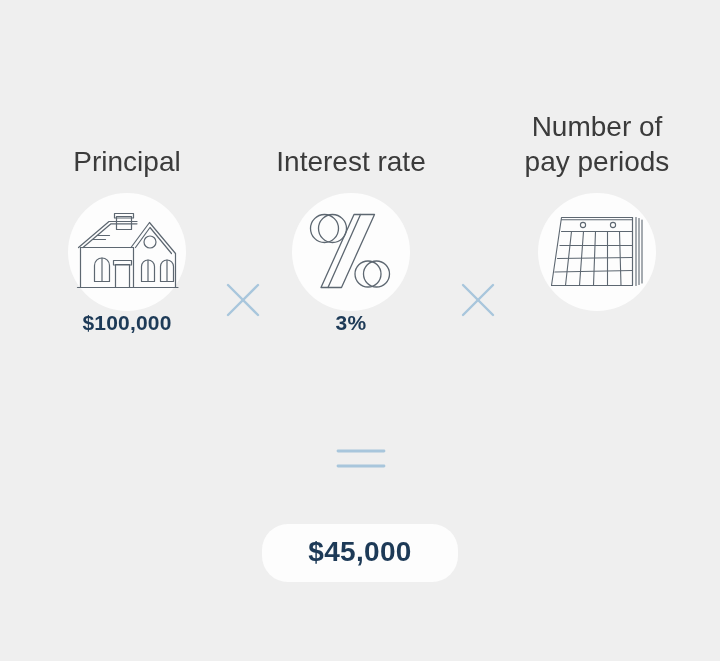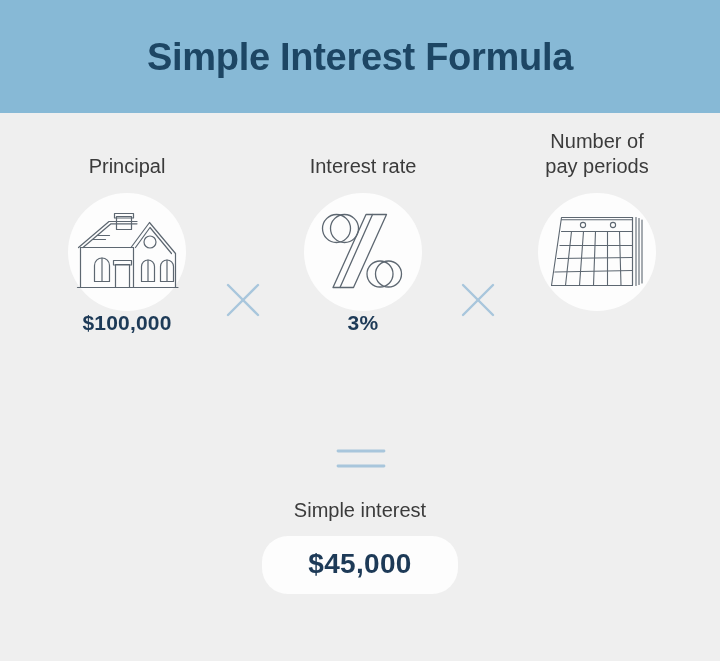--- a/index.html
+++ b/index.html
@@ -47,25 +47,25 @@
     width: 720px;
     height: 320px;
   }
   .factor {
     position: absolute;
     top: 0;
     width: 190px;
     text-align: center;
   }
   .factor-principal { left: 32px; }
-  .factor-rate      { left: 268px; }
+  .factor-rate      { left: 256px; }
   .factor-periods   { left: 502px; }
 
   .factor-label {
-    font-size: 20px;
+    font-size: 28px;
     color: #3b3b3b;
     line-height: 1.25;
     font-weight: normal;
     height: 66px;
     display: flex;
     align-items: flex-end;
     justify-content: center;
     padding-top: 24px;
     box-sizing: border-box;
     white-space: pre-line;
@@ -112,42 +112,39 @@
     width: 720px;
     text-align: center;
   }
   .result-label {
     font-size: 20px;
     color: #3b3b3b;
     line-height: 1.2;
   }
   .result-pill {
     display: inline-block;
-    margin-top: 14px;
+    margin-top: 26px;
     min-width: 196px;
     padding: 13px 34px 14px 34px;
     box-sizing: border-box;
     background: #fdfdfd;
     border-radius: 26px;
     font-size: 28px;
     font-weight: bold;
     color: #1d3a57;
     letter-spacing: 0.3px;
     line-height: 1.1;
   }
   svg { display: block; }
 </style>
 </head>
 <body>
 
 <div class="infographic">
 
-  <div class="header-band">
-    <div class="header-title">Simple Interest Formula</div>
-  </div>
 
   <div class="factors">
 
     <div class="factor factor-principal">
       <div class="factor-label">Principal</div>
       <div class="icon-circle">
         <svg width="106" height="86" viewBox="0 0 106 86">
           <g fill="none" stroke="#5d6771" stroke-width="1.2" stroke-linejoin="round" stroke-linecap="round">
 
             <rect x="42.5" y="7.5" width="15" height="13"></rect>
@@ -262,17 +259,16 @@
   <div class="op-equals">
     <svg width="52" height="28" viewBox="0 0 52 28">
       <g stroke="#a8c6dc" stroke-width="2.8" stroke-linecap="round">
         <line x1="3" y1="8" x2="49" y2="8"></line>
         <line x1="3" y1="23" x2="49" y2="23"></line>
       </g>
     </svg>
   </div>
 
   <div class="result">
-    <div class="result-label">Simple interest</div>
     <div class="result-pill">$45,000</div>
   </div>
 
 </div>
 
 </body></html>

